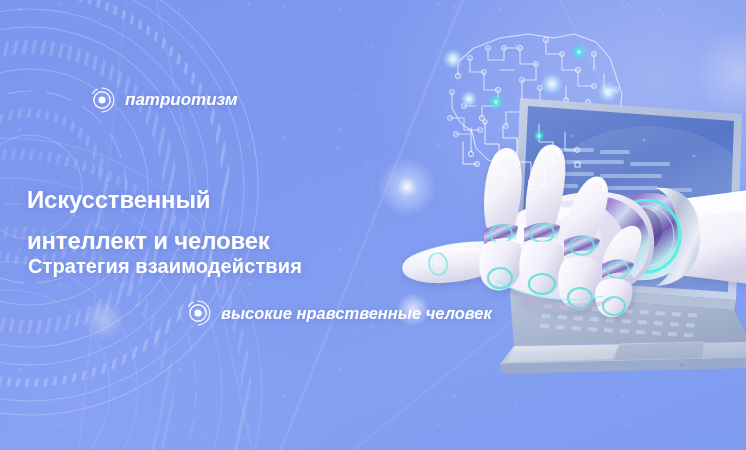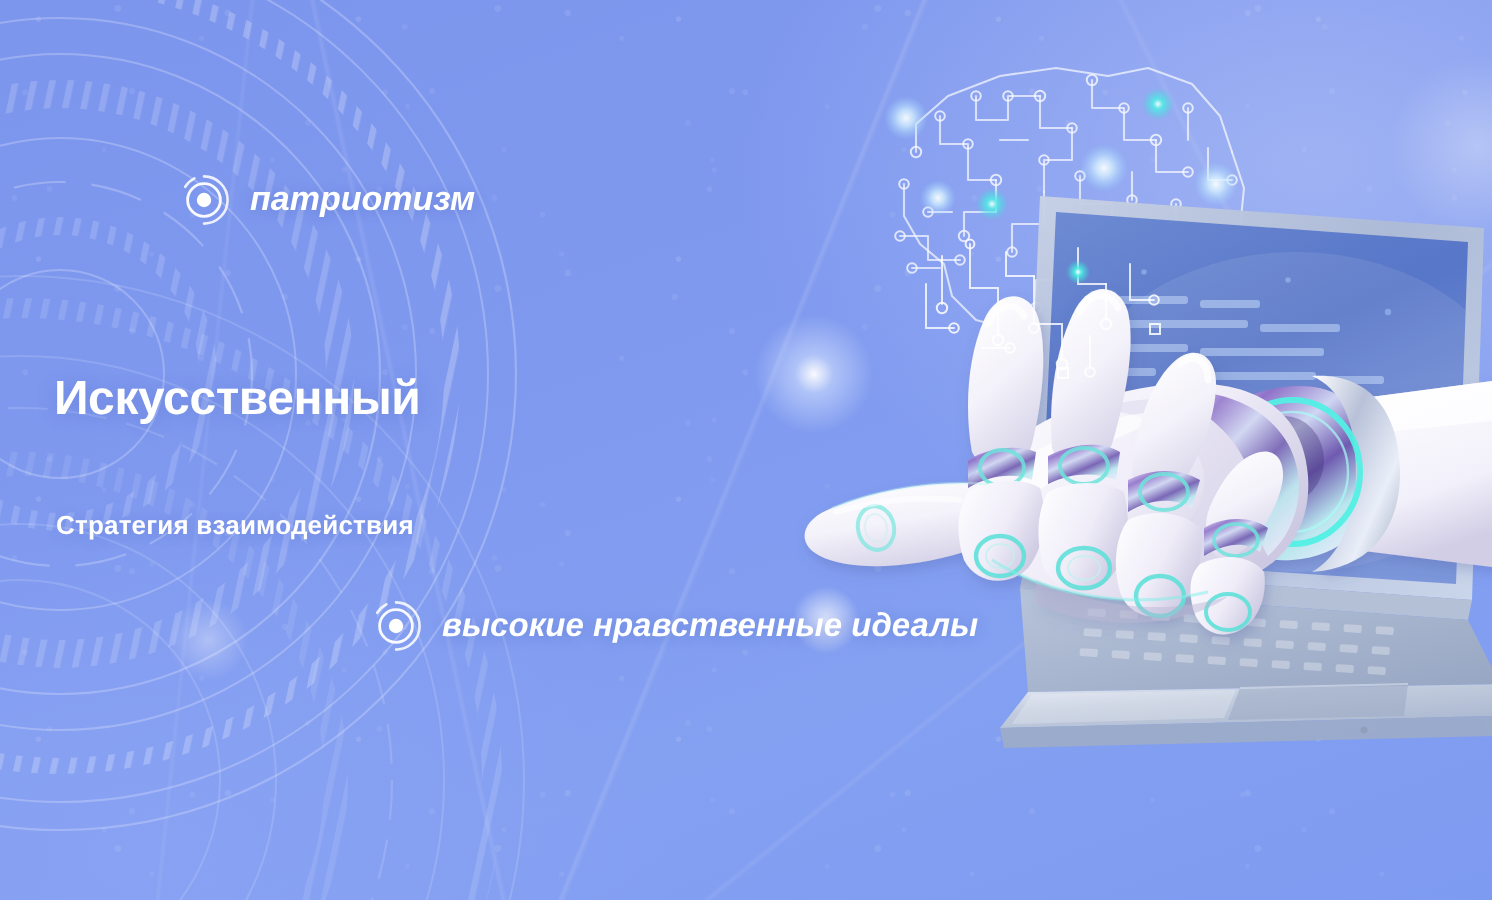--- a/index.html
+++ b/index.html
@@ -140,21 +140,21 @@
     letter-spacing: -0.2px;
     text-shadow: 0 1px 10px rgba(40,70,160,.22);
   }
   .headline .l2 { display: block; }
 
   .subhead {
     position: absolute;
     left: 28px;
     top: 255px;
     color: #ffffff;
-    font-size: 13px;
+    font-size: 20px;
     font-weight: 600;
     letter-spacing: .1px;
     text-shadow: 0 1px 8px rgba(40,70,160,.20);
   }
 
   
   .badge {
     position: absolute;
     display: flex;
     align-items: center;
@@ -595,27 +595,28 @@
       <path d="M14 2.2 A11.8 11.8 0 0 1 25.8 14 A11.8 11.8 0 0 1 14 25.8" fill="none" stroke="#ffffff" stroke-width="1.3" opacity=".85" stroke-linecap="round"></path>
       <path d="M9.2 3.2 A11.8 11.8 0 0 0 4.6 7.4" fill="none" stroke="#ffffff" stroke-width="1.3" opacity=".85" stroke-linecap="round"></path>
       <circle cx="14" cy="14" r="8.2" fill="none" stroke="#ffffff" stroke-width="1.4" opacity=".95"></circle>
       <circle cx="14" cy="14" r="3.6" fill="#ffffff"></circle>
     </svg>
     <span class="badge-label">патриотизм</span>
   </div>
 
   <h1 class="headline">
     <span>Искусственный</span>
+    <span class="l2">интеллект и человек</span>
   </h1>
 
   <div class="subhead">Стратегия взаимодействия</div>
 
   <div class="badge badge-bottom">
     <svg class="target-icon" width="28" height="28" viewBox="0 0 28 28">
       <path d="M14 2.2 A11.8 11.8 0 0 1 25.8 14 A11.8 11.8 0 0 1 14 25.8" fill="none" stroke="#ffffff" stroke-width="1.3" opacity=".85" stroke-linecap="round"></path>
       <path d="M9.2 3.2 A11.8 11.8 0 0 0 4.6 7.4" fill="none" stroke="#ffffff" stroke-width="1.3" opacity=".85" stroke-linecap="round"></path>
       <circle cx="14" cy="14" r="8.2" fill="none" stroke="#ffffff" stroke-width="1.4" opacity=".95"></circle>
       <circle cx="14" cy="14" r="3.6" fill="#ffffff"></circle>
     </svg>
-    <span class="badge-label">высокие нравственные идеалы</span>
+    <span class="badge-label">высокие нравственные человек</span>
   </div>
 
 </div>
 
 </body></html>

